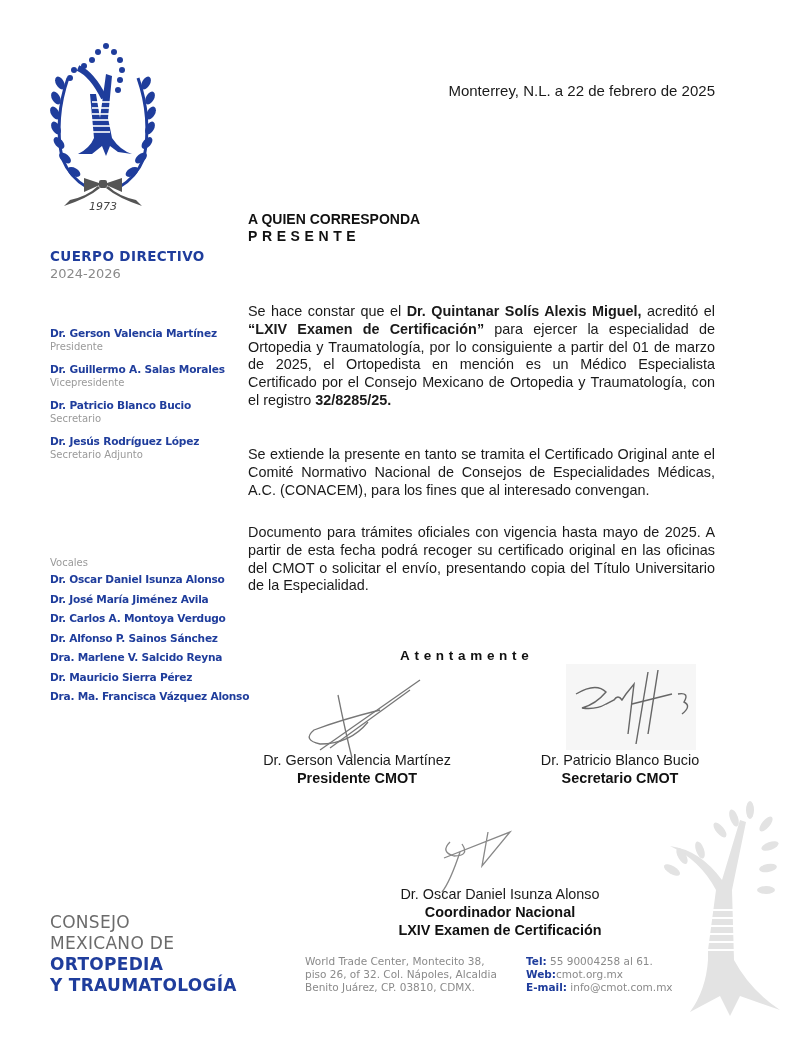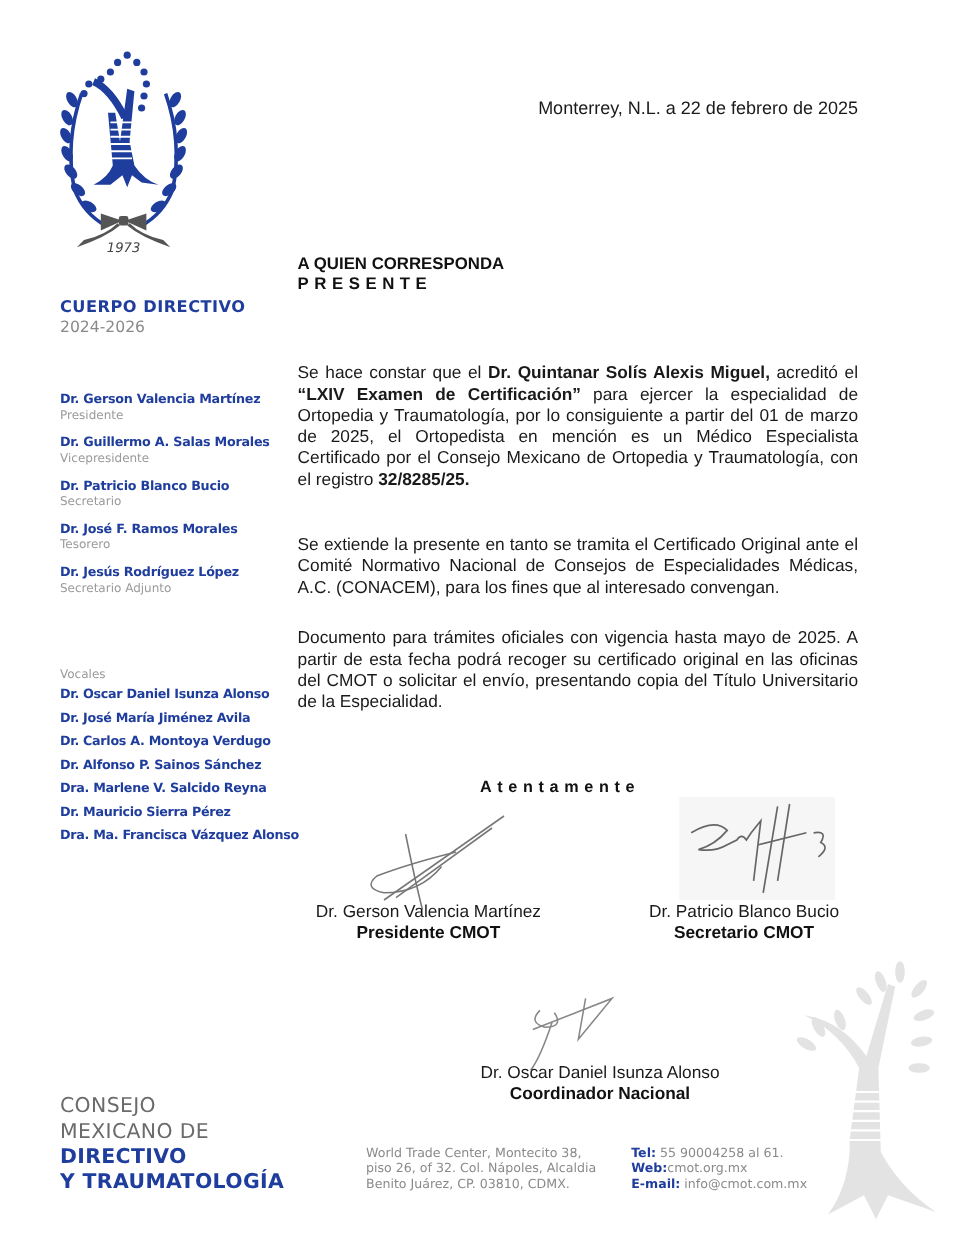--- a/index.html
+++ b/index.html
@@ -116,24 +116,20 @@
   </div>
   <div class="member">
     <div class="member-name">Dr. Guillermo A. Salas Morales</div>
     <div class="member-role">Vicepresidente</div>
   </div>
   <div class="member">
     <div class="member-name">Dr. Patricio Blanco Bucio</div>
     <div class="member-role">Secretario</div>
   </div>
   <div class="member">
-    <div class="member-name">Dr. José F. Ramos Morales</div>
-    <div class="member-role">Tesorero</div>
-  </div>
-  <div class="member">
     <div class="member-name">Dr. Jesús Rodríguez López</div>
     <div class="member-role">Secretario Adjunto</div>
   </div>
 </div>
 
 <div class="abs vocales">
   <div class="vocales-label">Vocales</div>
   <div class="vocal">Dr. Oscar Daniel Isunza Alonso</div>
   <div class="vocal">Dr. José María Jiménez Avila</div>
   <div class="vocal">Dr. Carlos A. Montoya Verdugo</div>
@@ -188,20 +184,21 @@
   <div class="sig-name">Dr. Gerson Valencia Martínez</div>
   <div class="sig-title">Presidente CMOT</div>
 </div>
 <div class="abs sig-block sig2">
   <div class="sig-name">Dr. Patricio Blanco Bucio</div>
   <div class="sig-title">Secretario CMOT</div>
 </div>
 <div class="abs sig-block sig3">
   <div class="sig-name">Dr. Oscar Daniel Isunza Alonso</div>
   <div class="sig-title">Coordinador Nacional</div>
+  <div class="sig-title">LXIV Examen de Certificación</div>
 </div>
 
 <svg id="watermark" class="abs" viewBox="0 0 140 230">
   <g fill="#e3e3e3">
     <path d="M58 160 L66 100 Q50 70 20 56 Q50 60 72 90 L90 30 L96 32 L82 100 L84 170 Q100 200 130 220 L90 206 L80 226 L70 206 L40 222 Q56 200 58 170 Z"></path>
     <ellipse cx="100" cy="20" rx="4" ry="9"></ellipse>
       <ellipse cx="84" cy="28" rx="4" ry="9" transform="rotate(-20 84 28)"></ellipse>
     <ellipse cx="116" cy="34" rx="4" ry="9" transform="rotate(40 116 34)"></ellipse>
       <ellipse cx="70" cy="40" rx="4" ry="9" transform="rotate(-40 70 40)"></ellipse>
     <ellipse cx="120" cy="56" rx="4" ry="9" transform="rotate(70 120 56)"></ellipse>
@@ -217,21 +214,21 @@
     <line x1="54" y1="136" x2="88" y2="136"></line>
       <line x1="54" y1="144" x2="88" y2="144"></line>
     <line x1="54" y1="152" x2="88" y2="152"></line>
       <line x1="54" y1="160" x2="88" y2="160"></line>
   </g>
 </svg>
 
 <div class="abs footer-org">
   <div>CONSEJO</div>
   <div>MEXICANO DE</div>
-  <div class="strong">DIRECTIVO</div>
+  <div class="strong">ORTOPEDIA</div>
   <div class="strong">Y TRAUMATOLOGÍA</div>
 </div>
 
 <div class="abs address">
   <div>World Trade Center, Montecito 38,</div>
   <div>piso 26, of 32. Col. Nápoles, Alcaldia</div>
   <div>Benito Juárez, CP. 03810, CDMX.</div>
 </div>
 
 <div class="abs contact">

